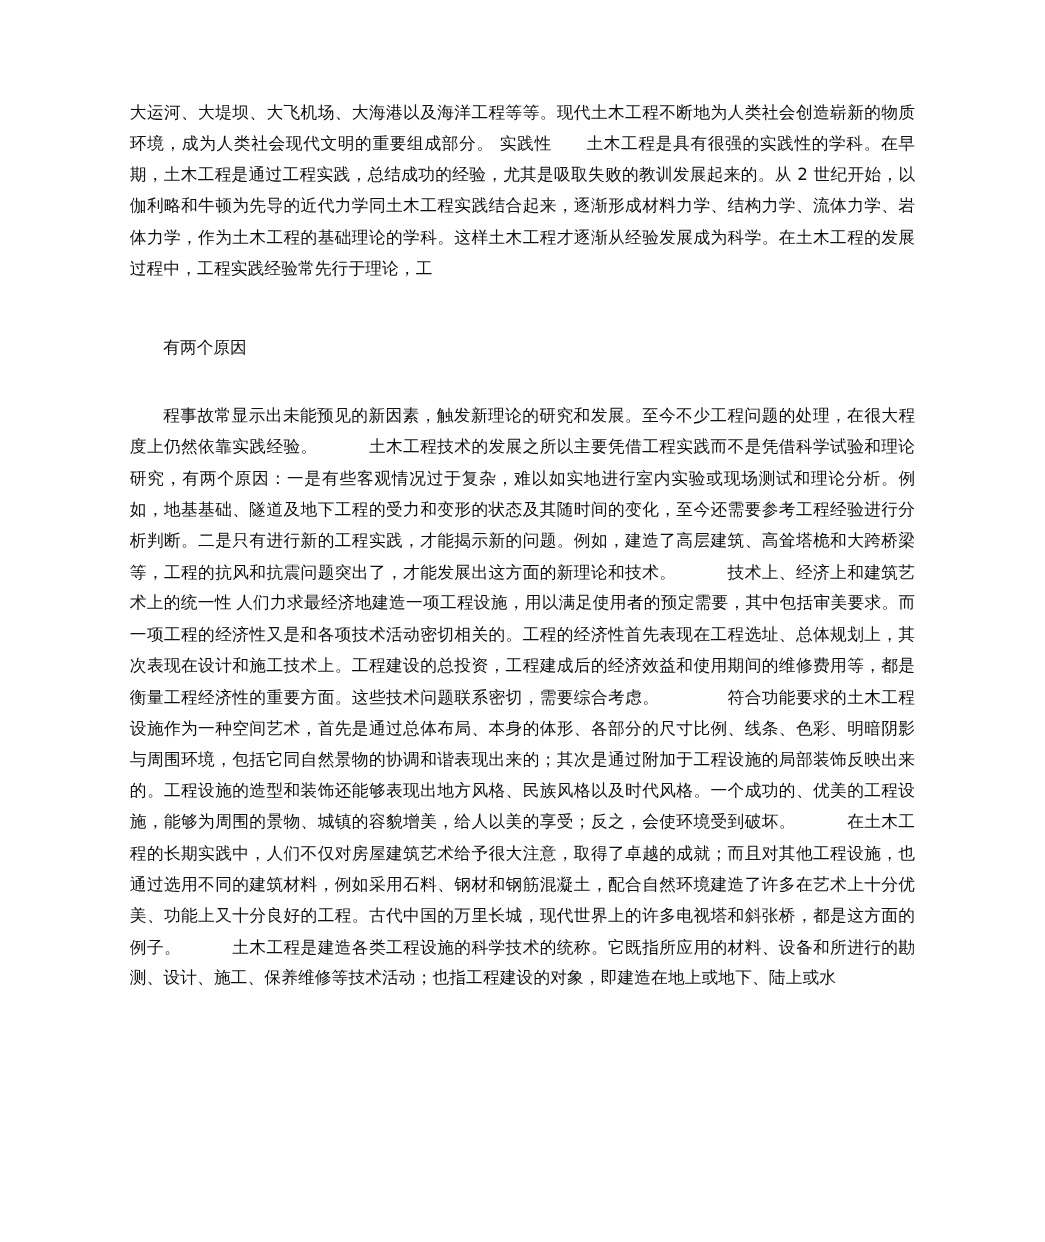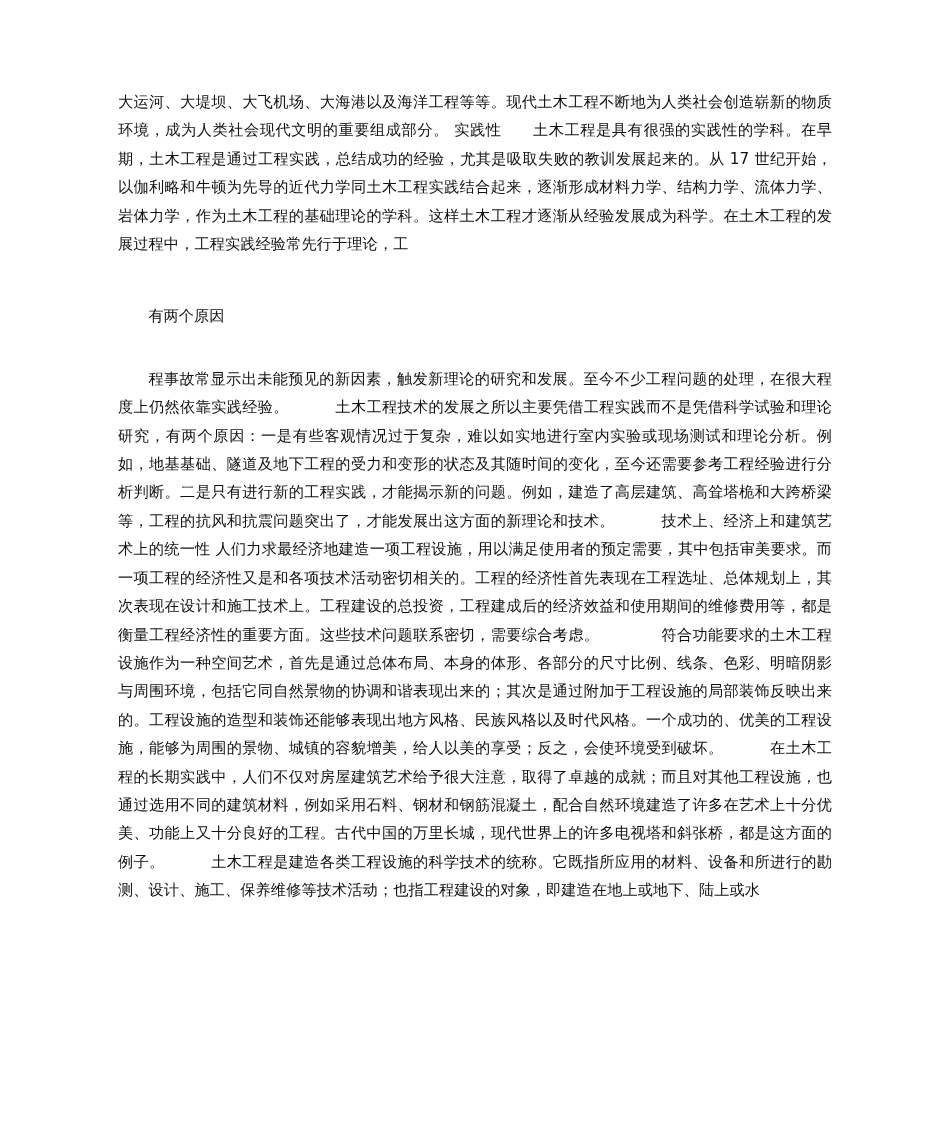--- a/index.html
+++ b/index.html
@@ -29,38 +29,39 @@
     margin: 0;
     font-size: 15.2px;
     line-height: 28.4px;
     text-align: justify;
     text-justify: inter-ideograph;
     letter-spacing: 0.1px;
     color: #101010;
   }
   p.para.indent {
     text-indent: 2em;
+    font-family: Liberation Serif, serif;
   }
   .spacer-1 { height: 44px; }
   .spacer-2 { height: 34px; }
   .heading-line {
     margin: 0;
     font-size: 15.2px;
     line-height: 28.4px;
     text-indent: 2em;
     color: #101010;
   }
 </style>
 </head>
 <body>
 
 <div class="page">
   <div class="doc-body">
 
-    <p class="para">大运河、大堤坝、大飞机场、大海港以及海洋工程等等。现代土木工程不断地为人类社会创造崭新的物质环境，成为人类社会现代文明的重要组成部分。 实践性　　土木工程是具有很强的实践性的学科。在早期，土木工程是通过工程实践，总结成功的经验，尤其是吸取失败的教训发展起来的。从 17 世纪开始，以伽利略和牛顿为先导的近代力学同土木工程实践结合起来，逐渐形成材料力学、结构力学、流体力学、岩体力学，作为土木工程的基础理论的学科。这样土木工程才逐渐从经验发展成为科学。在土木工程的发展过程中，工程实践经验常先行于理论，工</p>
+    <p class="para">大运河、大堤坝、大飞机场、大海港以及海洋工程等等。现代土木工程不断地为人类社会创造崭新的物质环境，成为人类社会现代文明的重要组成部分。 实践性　　土木工程是具有很强的实践性的学科。在早期，土木工程是通过工程实践，总结成功的经验，尤其是吸取失败的教训发展起来的。从 2 世纪开始，以伽利略和牛顿为先导的近代力学同土木工程实践结合起来，逐渐形成材料力学、结构力学、流体力学、岩体力学，作为土木工程的基础理论的学科。这样土木工程才逐渐从经验发展成为科学。在土木工程的发展过程中，工程实践经验常先行于理论，工</p>
 
     <div class="spacer-1"></div>
 
     <p class="heading-line">有两个原因</p>
 
     <div class="spacer-2"></div>
 
     <p class="para indent">程事故常显示出未能预见的新因素，触发新理论的研究和发展。至今不少工程问题的处理，在很大程度上仍然依靠实践经验。　　　土木工程技术的发展之所以主要凭借工程实践而不是凭借科学试验和理论研究，有两个原因：一是有些客观情况过于复杂，难以如实地进行室内实验或现场测试和理论分析。例如，地基基础、隧道及地下工程的受力和变形的状态及其随时间的变化，至今还需要参考工程经验进行分析判断。二是只有进行新的工程实践，才能揭示新的问题。例如，建造了高层建筑、高耸塔桅和大跨桥梁等，工程的抗风和抗震问题突出了，才能发展出这方面的新理论和技术。　　　技术上、经济上和建筑艺术上的统一性 人们力求最经济地建造一项工程设施，用以满足使用者的预定需要，其中包括审美要求。而一项工程的经济性又是和各项技术活动密切相关的。工程的经济性首先表现在工程选址、总体规划上，其次表现在设计和施工技术上。工程建设的总投资，工程建成后的经济效益和使用期间的维修费用等，都是衡量工程经济性的重要方面。这些技术问题联系密切，需要综合考虑。　　　　符合功能要求的土木工程设施作为一种空间艺术，首先是通过总体布局、本身的体形、各部分的尺寸比例、线条、色彩、明暗阴影与周围环境，包括它同自然景物的协调和谐表现出来的；其次是通过附加于工程设施的局部装饰反映出来的。工程设施的造型和装饰还能够表现出地方风格、民族风格以及时代风格。一个成功的、优美的工程设施，能够为周围的景物、城镇的容貌增美，给人以美的享受；反之，会使环境受到破坏。　　　在土木工程的长期实践中，人们不仅对房屋建筑艺术给予很大注意，取得了卓越的成就；而且对其他工程设施，也通过选用不同的建筑材料，例如采用石料、钢材和钢筋混凝土，配合自然环境建造了许多在艺术上十分优美、功能上又十分良好的工程。古代中国的万里长城，现代世界上的许多电视塔和斜张桥，都是这方面的例子。　　　土木工程是建造各类工程设施的科学技术的统称。它既指所应用的材料、设备和所进行的勘测、设计、施工、保养维修等技术活动；也指工程建设的对象，即建造在地上或地下、陆上或水</p>
 
   </div>

